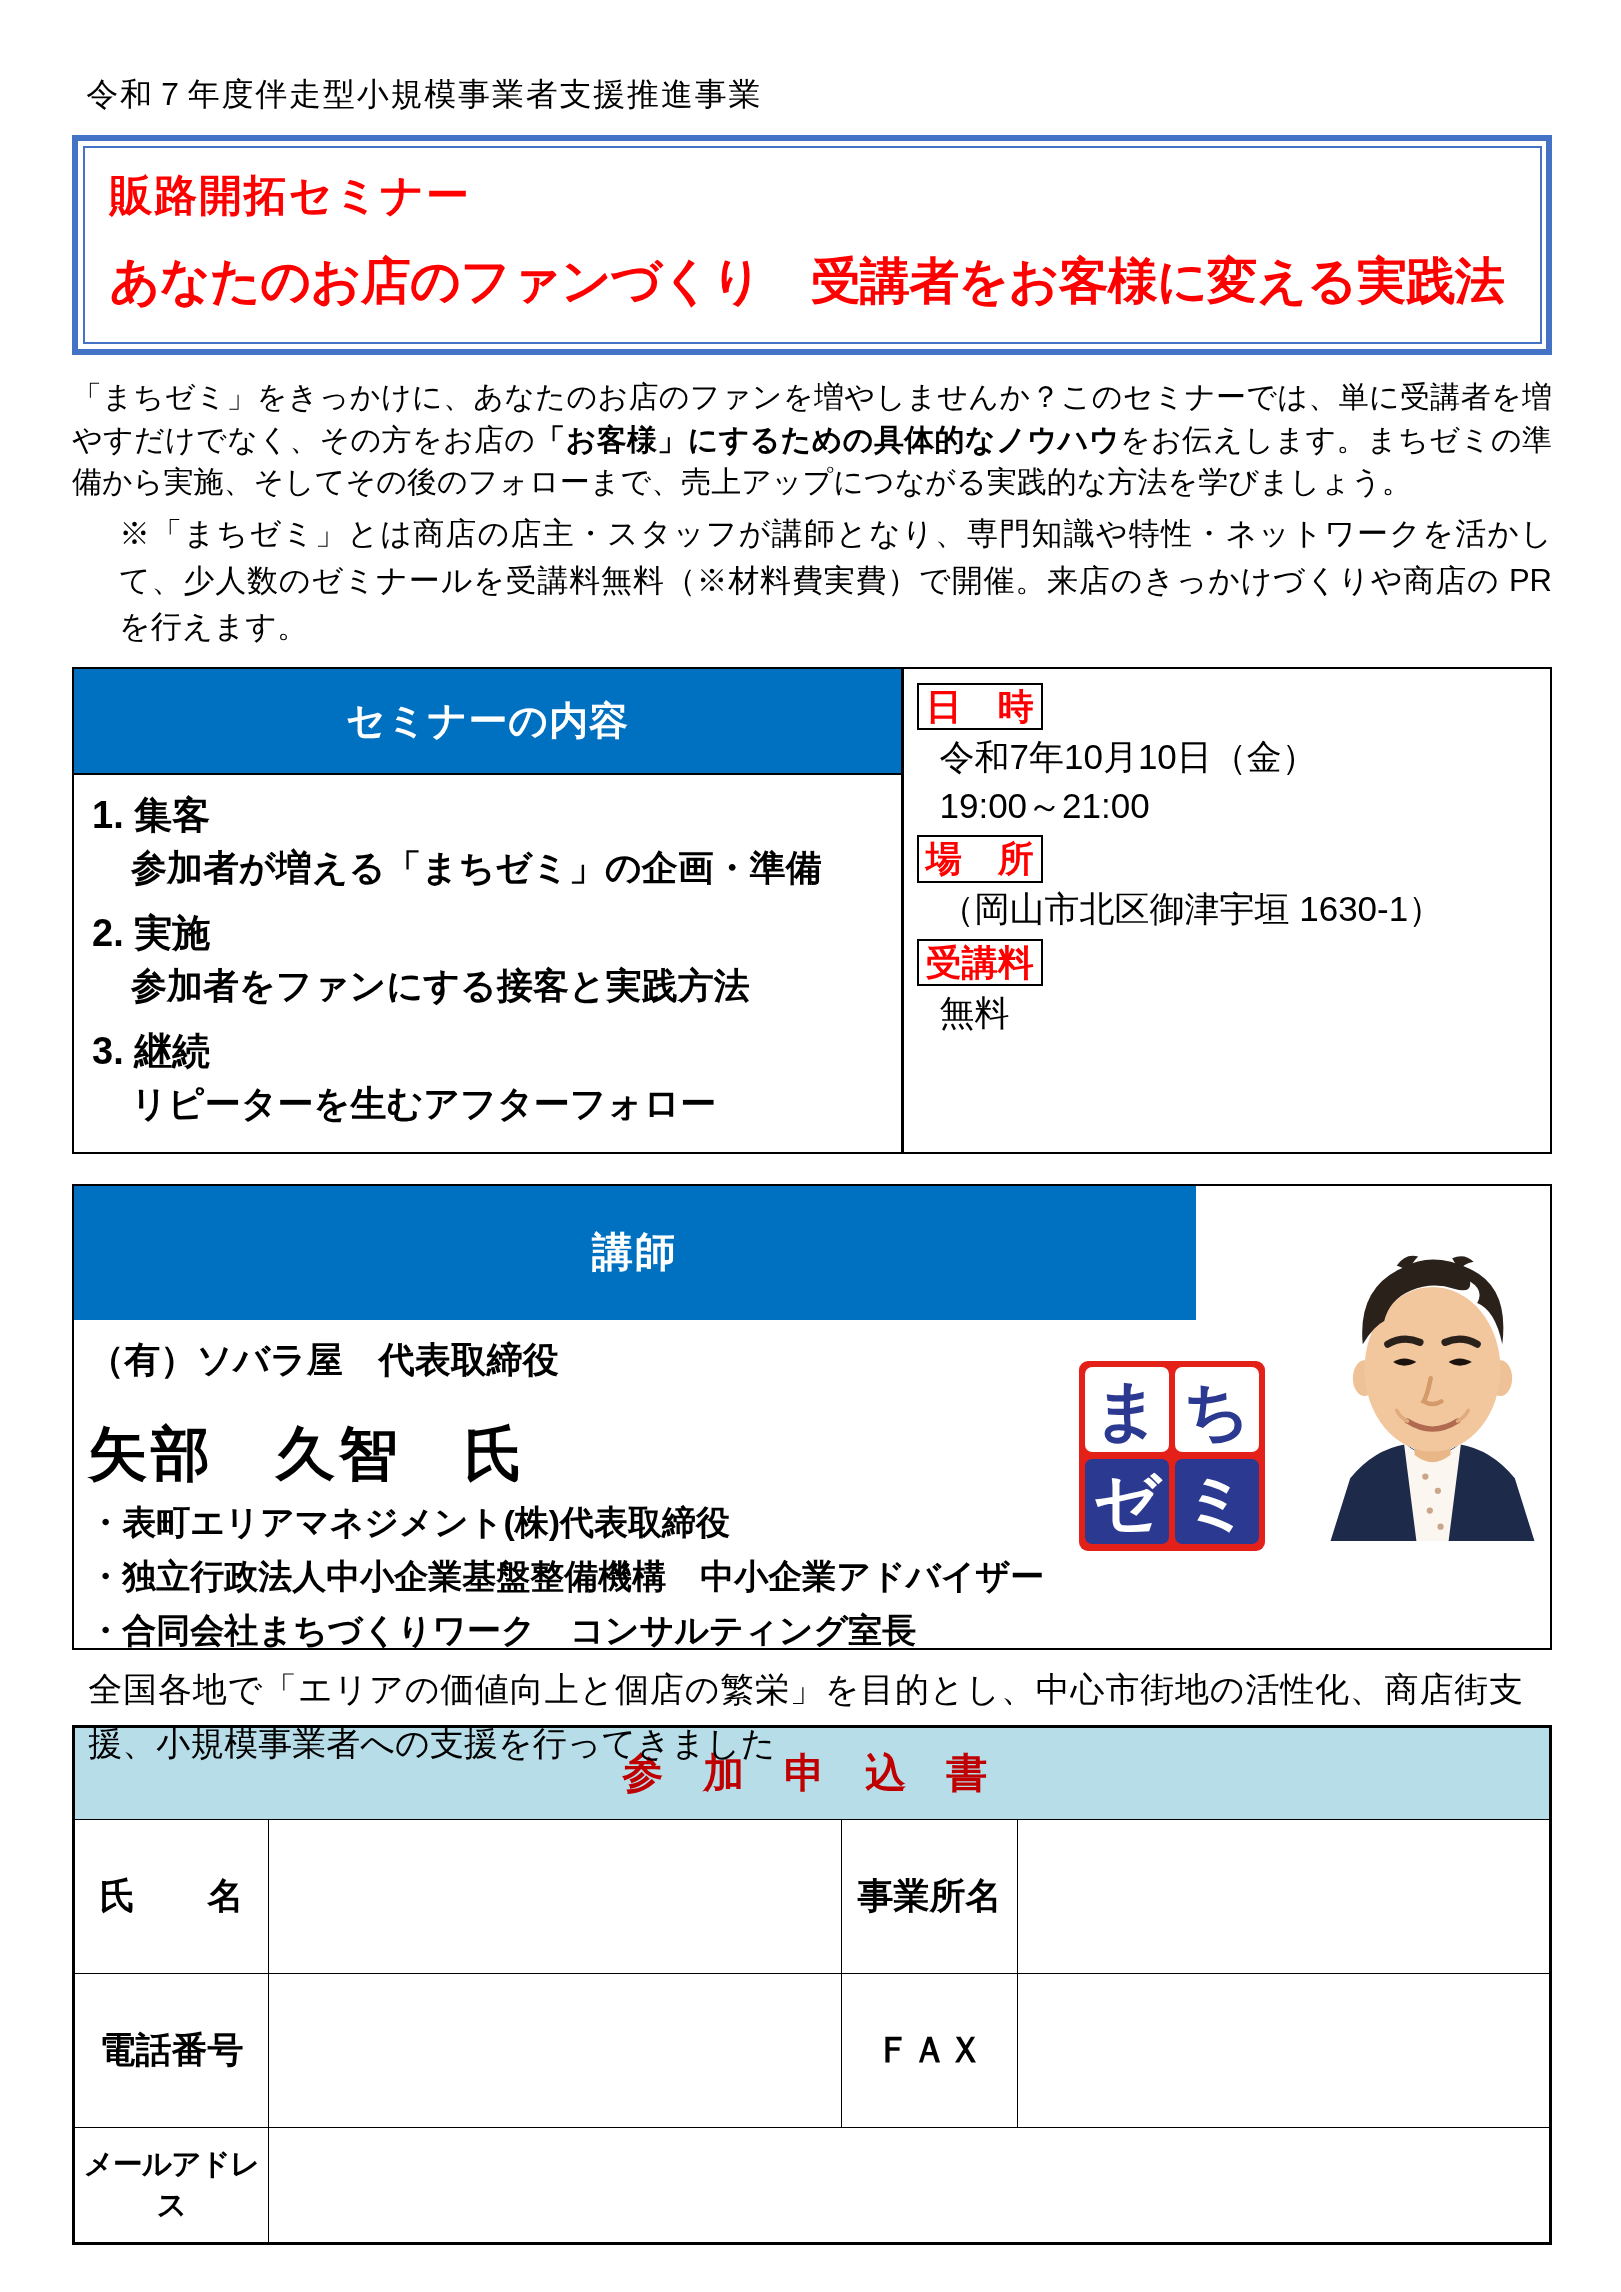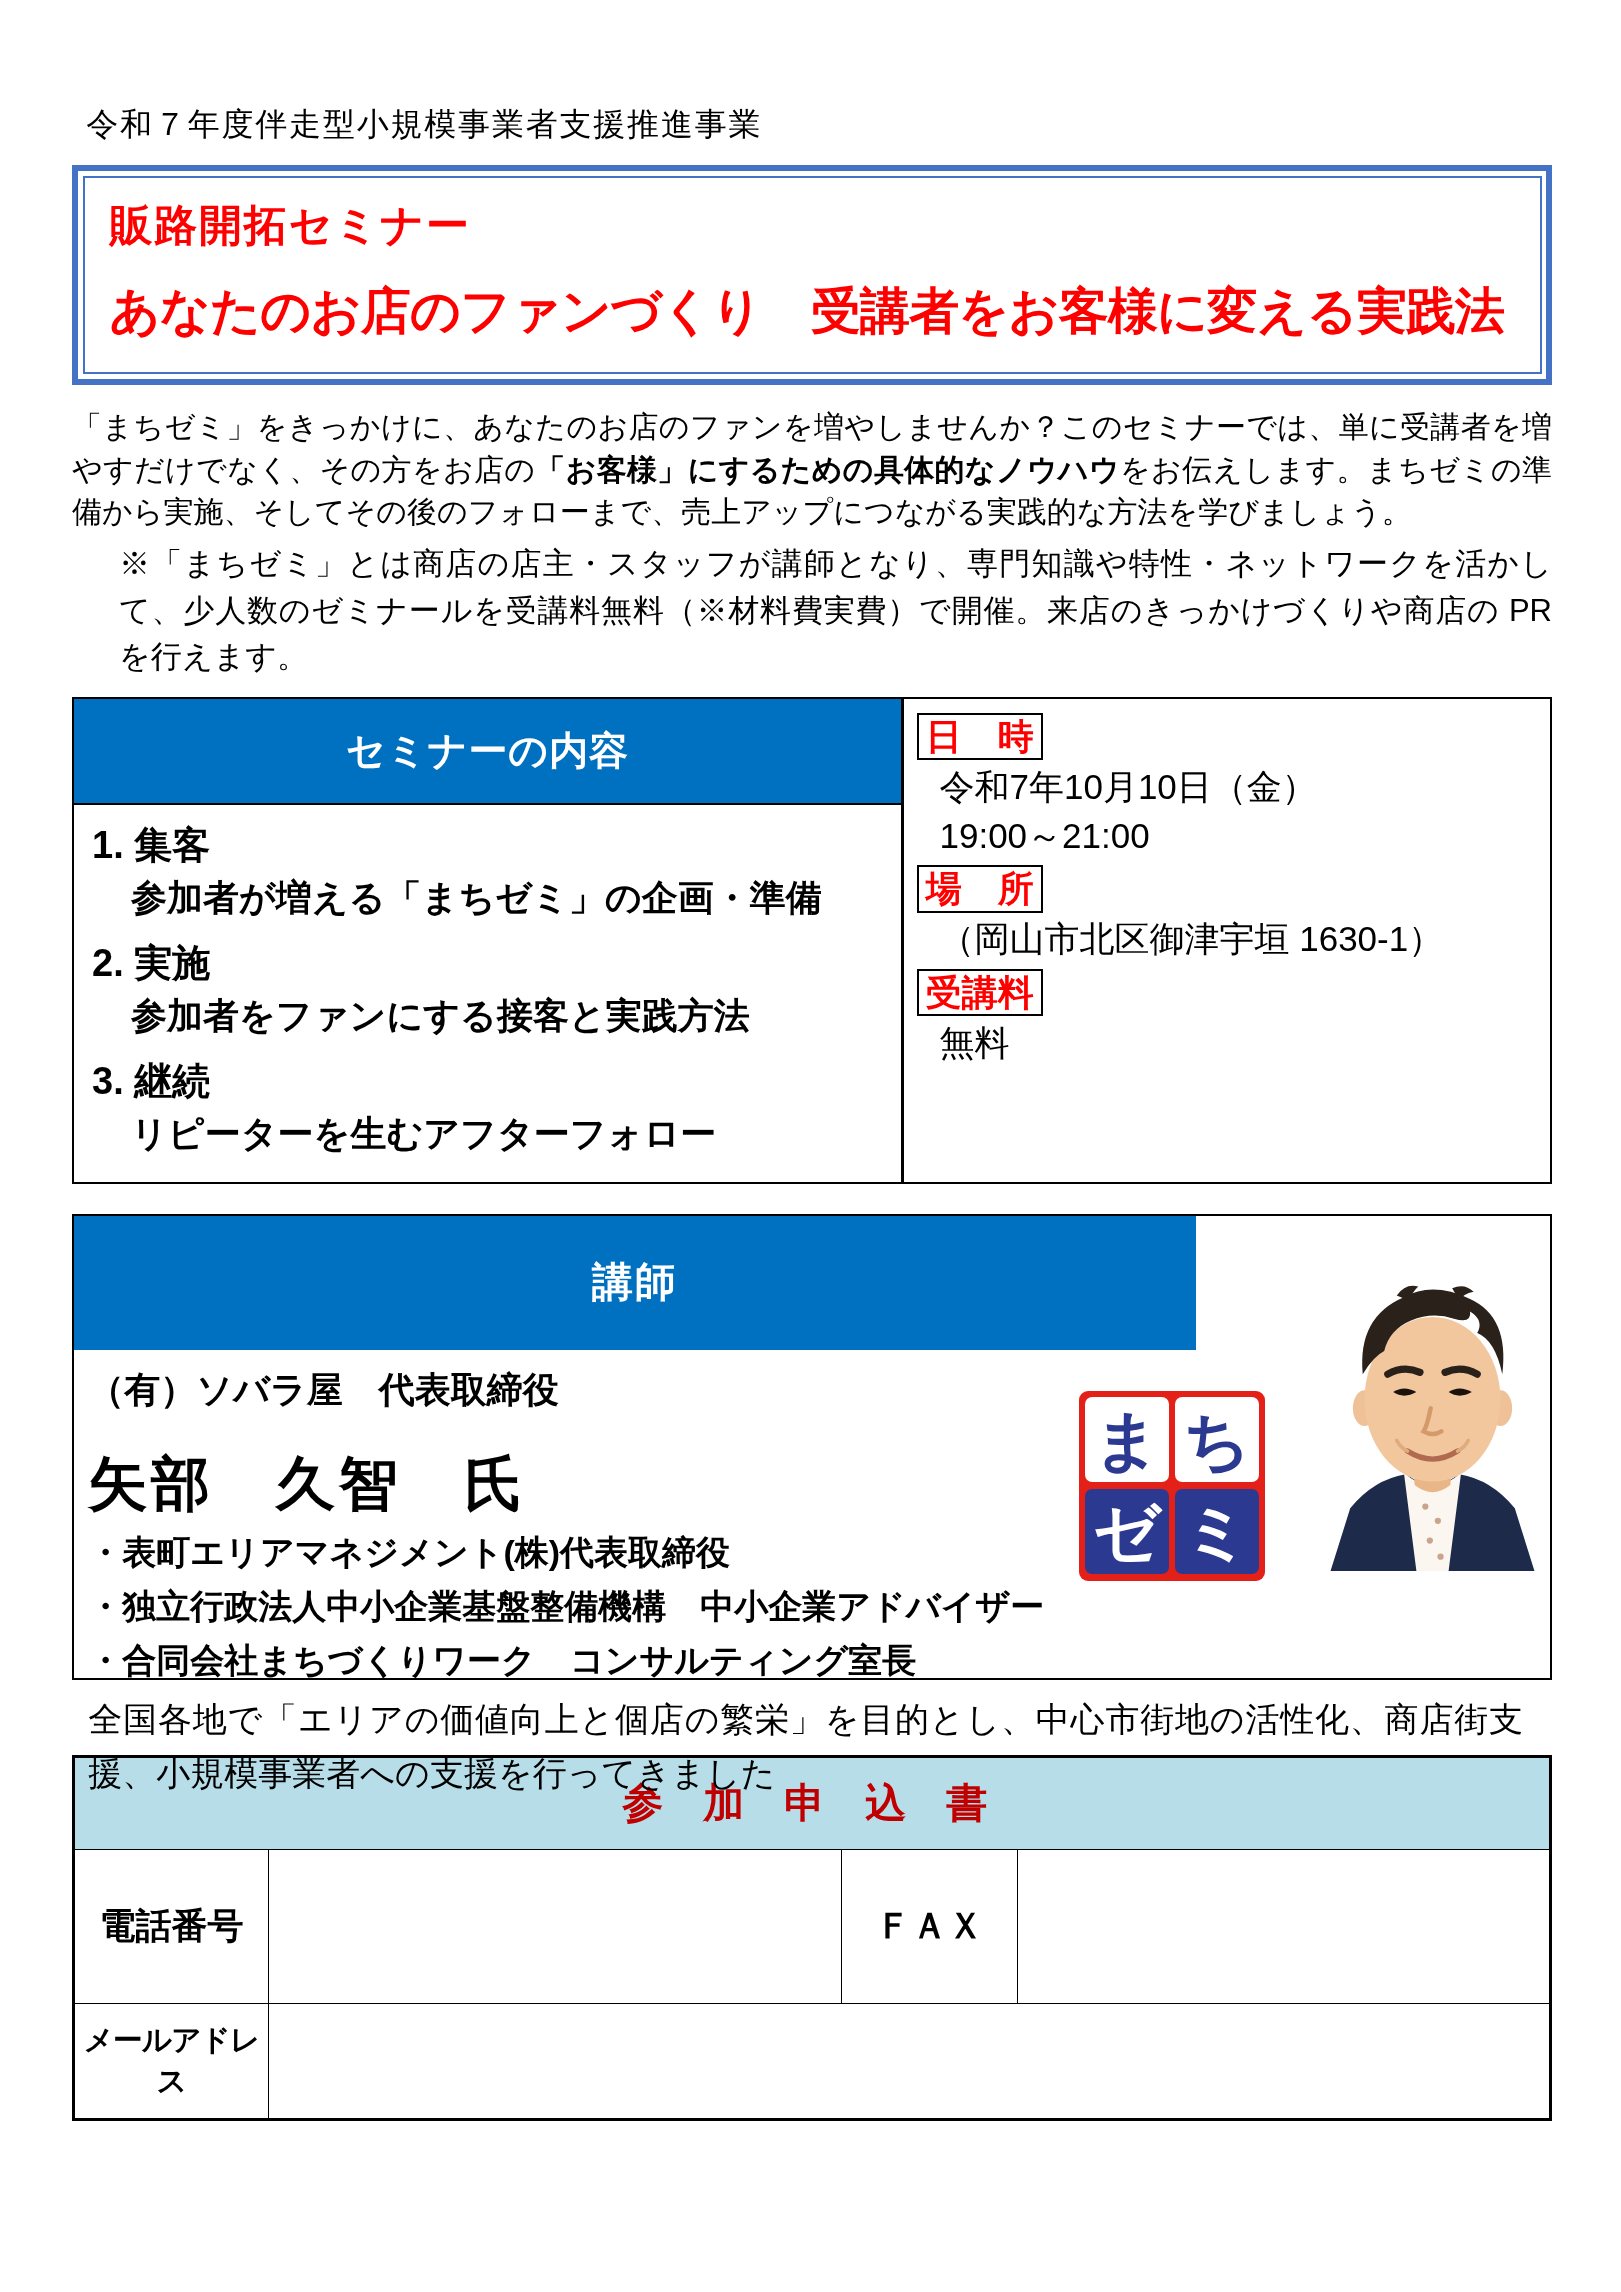--- a/index.html
+++ b/index.html
@@ -9,21 +9,21 @@
     --form-header-red:#C00000;
     --light-blue:#B6DDE8;
     --logo-red:#E32119;
     --logo-blue:#2B3990;
   }
   *{margin:0;padding:0;box-sizing:border-box;}
   html,body{background:#fff;}
   body{font-family:"Liberation Sans",sans-serif;color:#000;}
   .page{
     position:relative;width:1622px;height:2293px;margin:0 auto;background:#fff;
-    padding:103px 70px 27px 72px;overflow:hidden;
+    padding:73px 70px 27px 72px;overflow:hidden;
   }
   .program-label{
     font-family:"Liberation Serif","DejaVu Serif",serif;
     font-size:32px;letter-spacing:1.8px;padding-left:14.3px;
   }
   
   .title-box{margin-top:18px;border:6.3px solid var(--box-border-blue);background:#fff;}
   .title-box-inner{border:2.7px solid var(--box-border-blue);margin:4.5px;padding:19.7px 25px 27px 25px;}
   .category{color:var(--red);font-size:43px;font-weight:bold;letter-spacing:1.8px;}
   .main-title{color:var(--red);font-size:50px;font-weight:bold;margin-top:23px;white-space:nowrap;letter-spacing:-0.9px;}
@@ -197,20 +197,26 @@
       <div class="lect-desc">全国各地で「エリアの価値向上と個店の繁栄」を目的とし、中心市街地の活性化、商店街支援、小規模事業者への支援を行ってきました</div>
     </div>
   </div>
 
   <table class="form-table">
     <tbody>
         <tr>
       <td colspan="4" class="form-header">参 加 申 込 書</td>
     </tr>
     <tr class="row-tall">
+      <td class="lbl col-label1">氏　　名</td>
+      <td class="blank col-input1"></td>
+      <td class="lbl col-label2">事業所名</td>
+      <td class="blank"></td>
+    </tr>
+    <tr class="row-tall">
       <td class="lbl col-label1">電話番号</td>
       <td class="blank col-input1"></td>
       <td class="lbl col-label2">ＦＡＸ</td>
       <td class="blank"></td>
     </tr>
     <tr class="row-email">
       <td class="lbl lbl-email col-label1">メールアドレス</td>
       <td class="blank" colspan="3"></td>
     </tr>
   </tbody>

